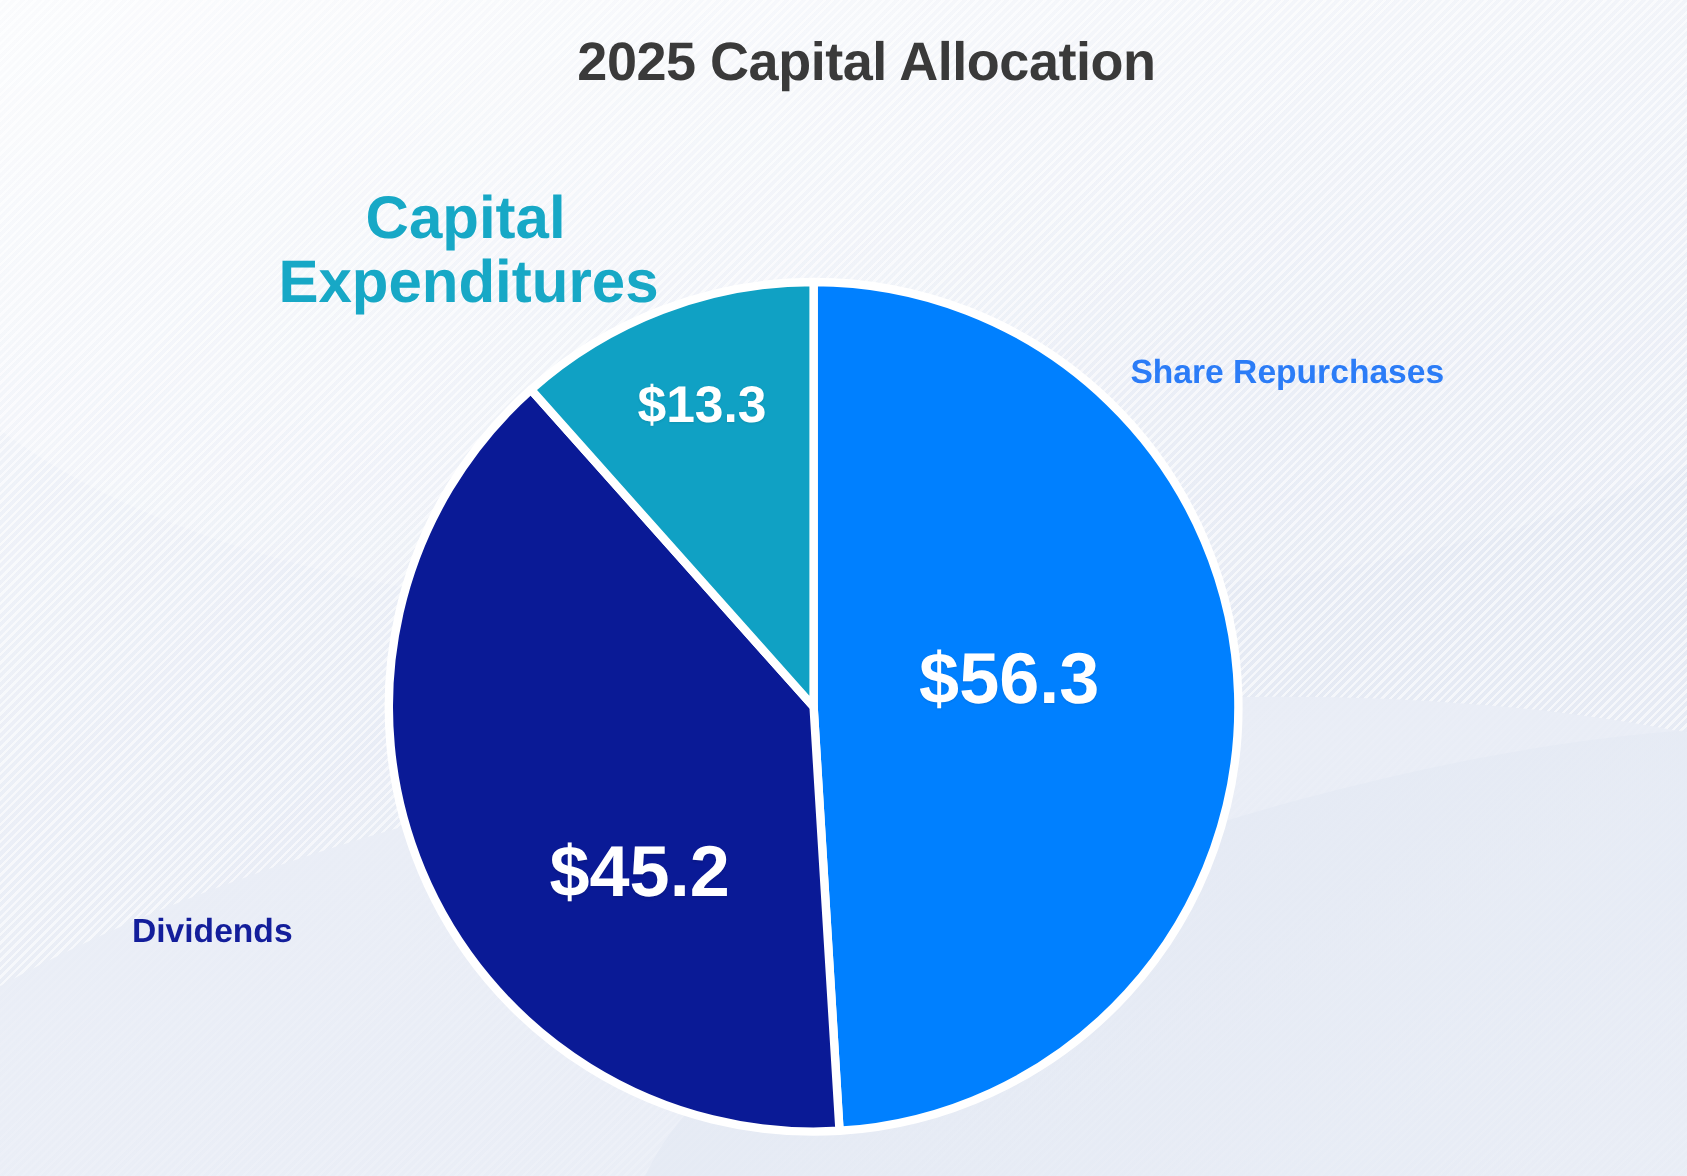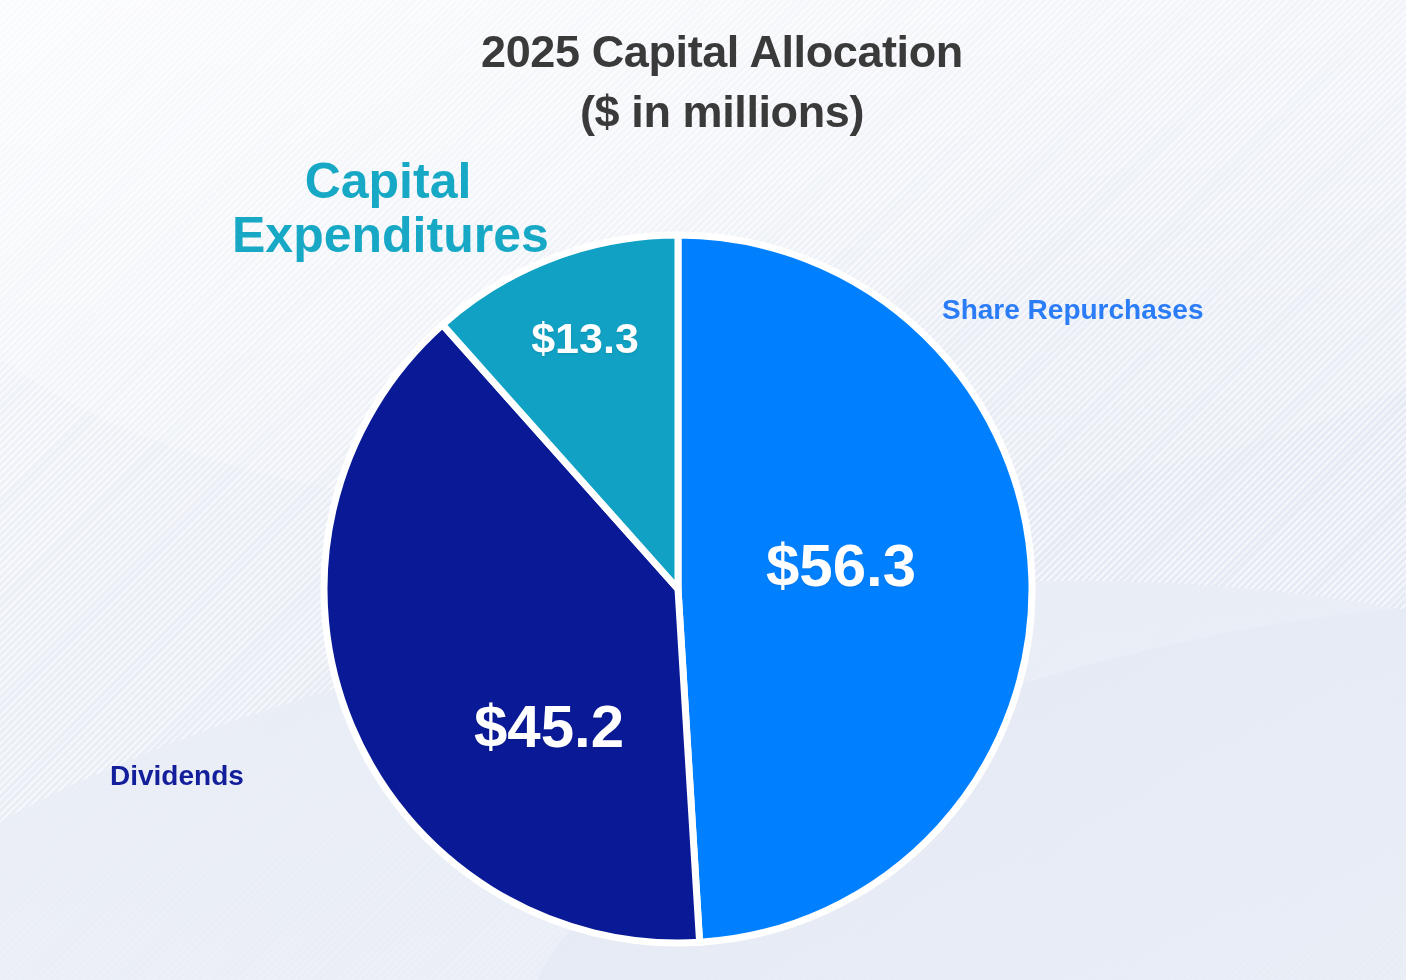--- a/index.html
+++ b/index.html
@@ -137,33 +137,32 @@
 
 <div id="chart-root">
 
   <div class="swoosh swoosh-top"></div>
   <div class="swoosh swoosh-bottom"></div>
   <div class="swoosh swoosh-bottom-2"></div>
 
   <div id="title-block">
     <div class="inner">
       <div id="chart-title" style="color: rgb(58, 58, 58);">2025 Capital Allocation</div>
-      <div id="chart-subtitle" style="color: rgb(58, 58, 58);">($ in millions)</div>
     </div>
   </div>
 
   <svg id="pie-svg" width="1406" height="980" viewBox="0 0 1406 980" aria-hidden="true">
     <g id="pie-slices">
         <path d="M 678 589 L 678.00 235.00 A 354 354 0 0 1 699.61 942.34 Z" fill="#0080ff" stroke="#ffffff" stroke-width="7" stroke-linejoin="round"></path>
         <path d="M 678 589 L 699.61 942.34 A 354 354 0 0 1 442.51 324.69 Z" fill="#0a1a96" stroke="#ffffff" stroke-width="7" stroke-linejoin="round"></path>
         <path d="M 678 589 L 442.51 324.69 A 354 354 0 0 1 678.00 235.00 Z" fill="#10a1c4" stroke="#ffffff" stroke-width="7" stroke-linejoin="round"></path>
       </g>
   </svg>
 
   <div class="slice-value" id="value-share" style="color: rgb(255, 255, 255);">$56.3</div>
-  <div class="slice-value" id="value-dividends" style="color: rgb(255, 255, 255); margin-left: 16px;">$45.2</div>
+  <div class="slice-value" id="value-dividends" style="color: rgb(255, 255, 255);">$45.2</div>
   <div class="slice-value" id="value-capex" style="color: rgb(255, 255, 255);">$13.3</div>
 
   <div class="cat-label" id="label-capex" style="color: rgb(23, 168, 198);">Capital Expenditures</div>
   <div class="cat-label" id="label-share" style="color: rgb(43, 124, 247);">Share Repurchases</div>
   <div class="cat-label" id="label-dividends" style="color: rgb(19, 30, 155); text-align: center;">Dividends</div>
 
 </div>
 
 </body></html>

